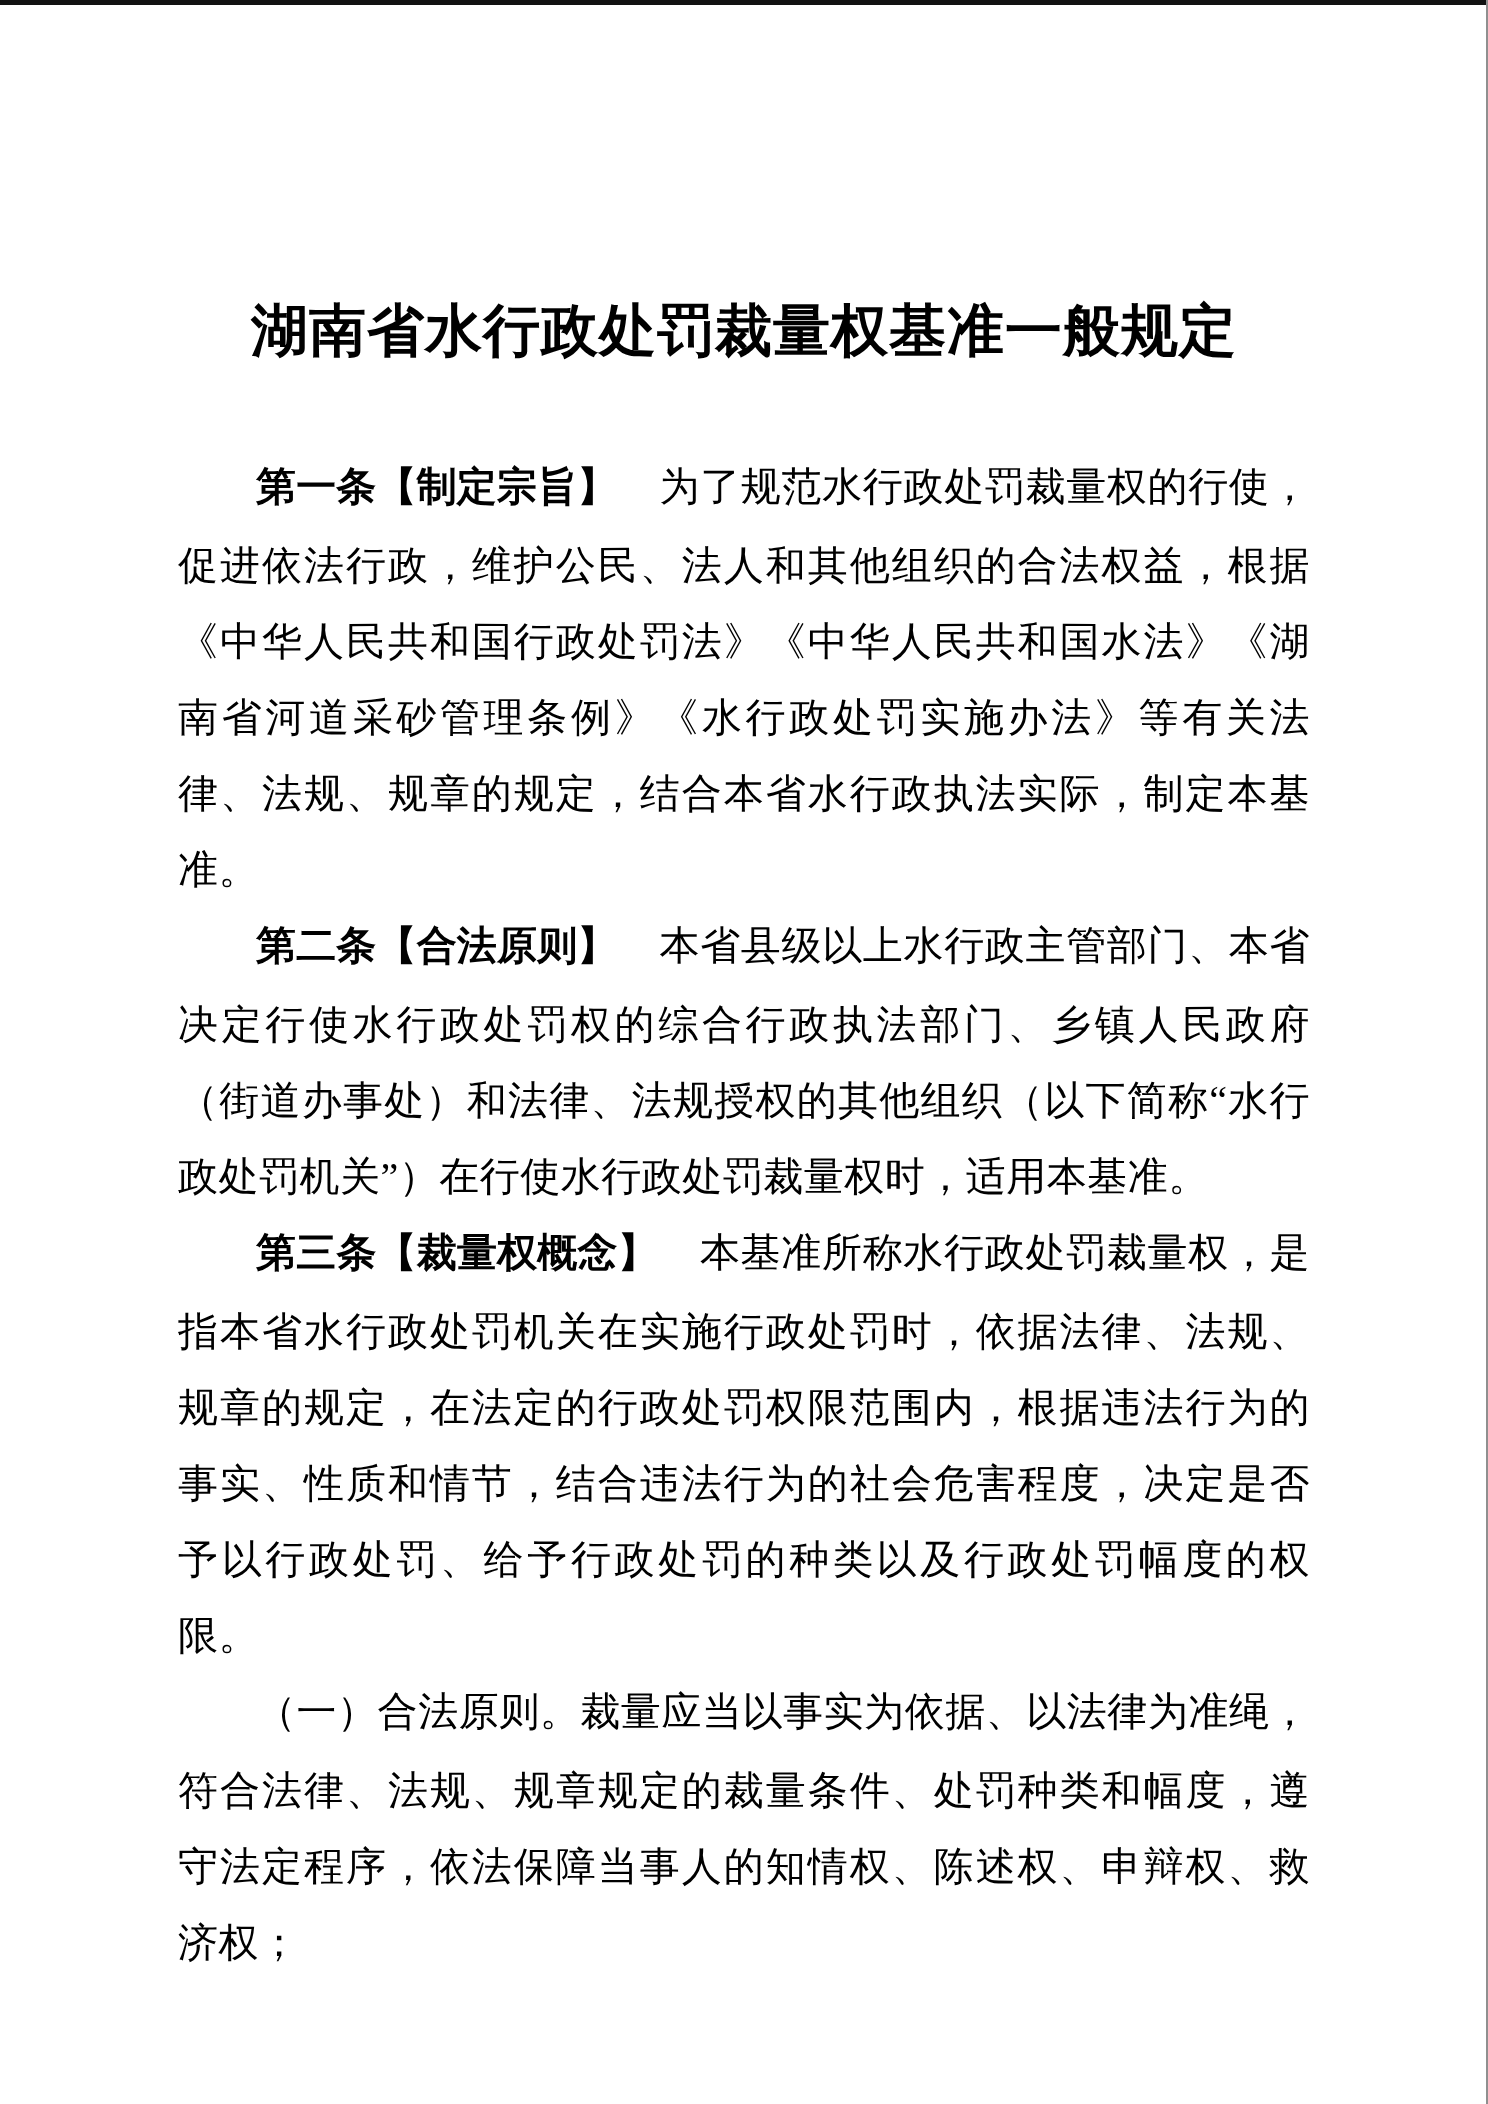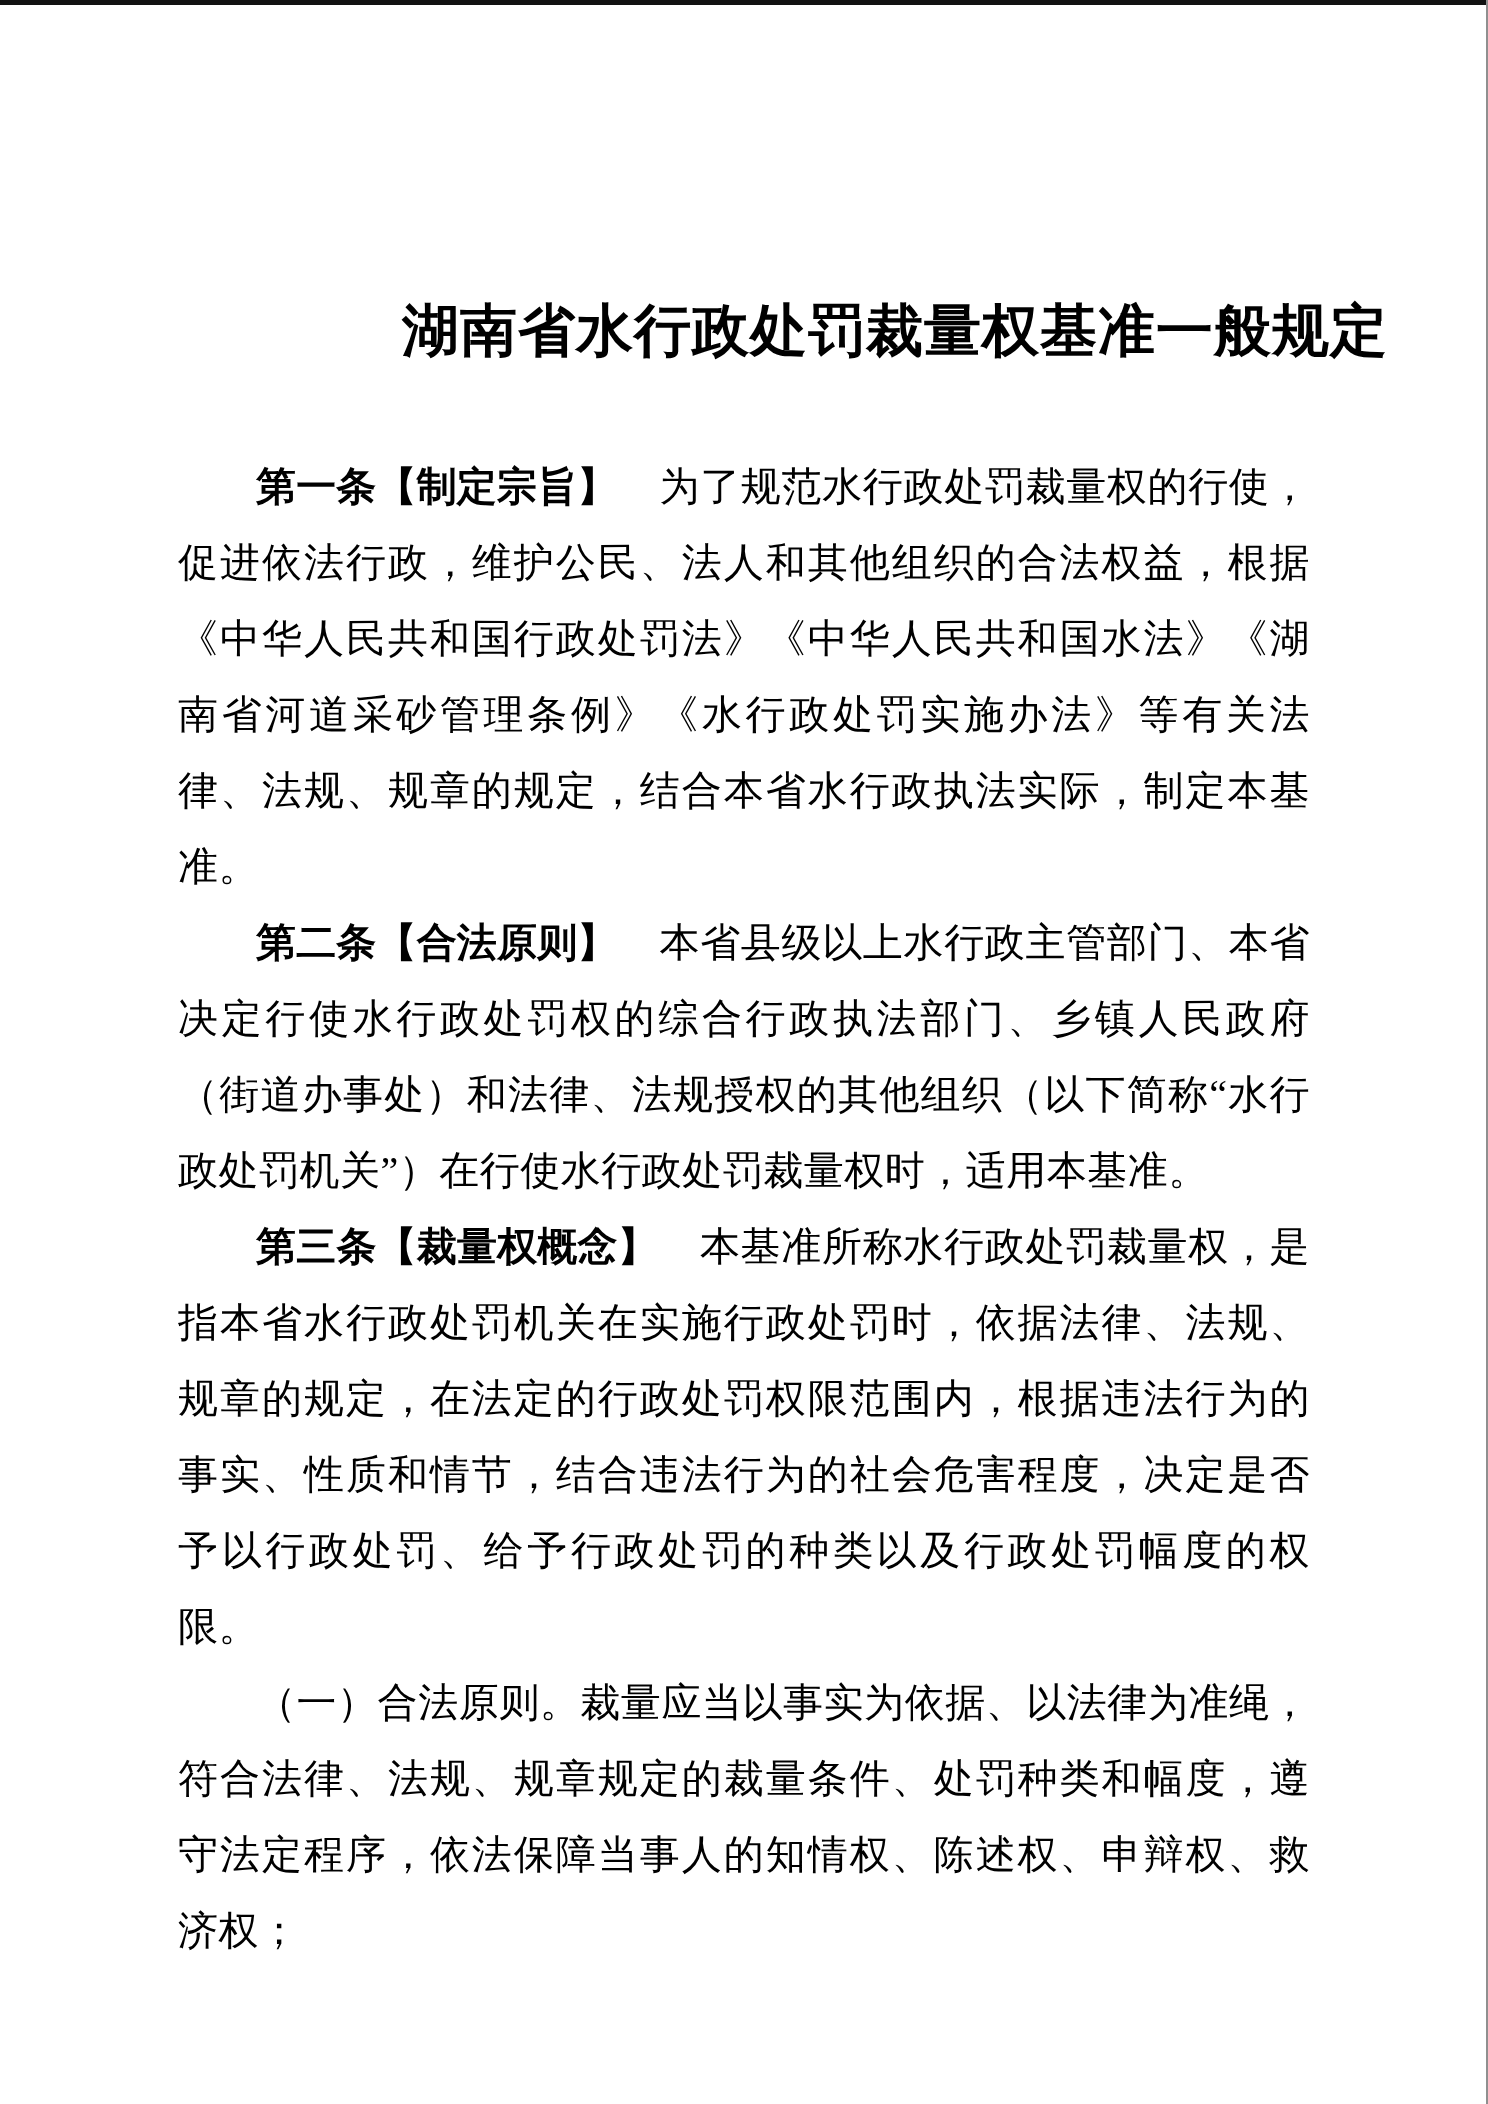--- a/index.html
+++ b/index.html
@@ -25,21 +25,21 @@
   }
   .right-edge-line {
     position: absolute;
     top: 0; right: 0;
     width: 2px;
     height: 100%;
     background: #8f8f8f;
   }
   .doc-title {
     margin: 295px 100px 84px 100px;
-    text-align: right;
+    text-align: center;
     font-family: "DejaVu Sans", "Liberation Sans", sans-serif;
     font-weight: 900;
     font-size: 57px;
     line-height: 70px;
     letter-spacing: 1px;
     color: #000000;
     white-space: nowrap;
   }
   .doc-body {
     margin: 0 178px;
@@ -49,21 +49,21 @@
     text-align: justify;
     color: #000000;
     letter-spacing: 0.5px;
   }
   .para {
     margin: 0;
     padding: 0;
     text-indent: 78px;
   }
   .article-head {
-    font-family: Liberation Serif, serif;
+    font-family: Liberation Mono, monospace;
     font-weight: 900;
     letter-spacing: 0;
   }
   .article-head:not(:empty) {
     margin-right: 42px;
   }
 </style>
 </head>
 <body>
 

